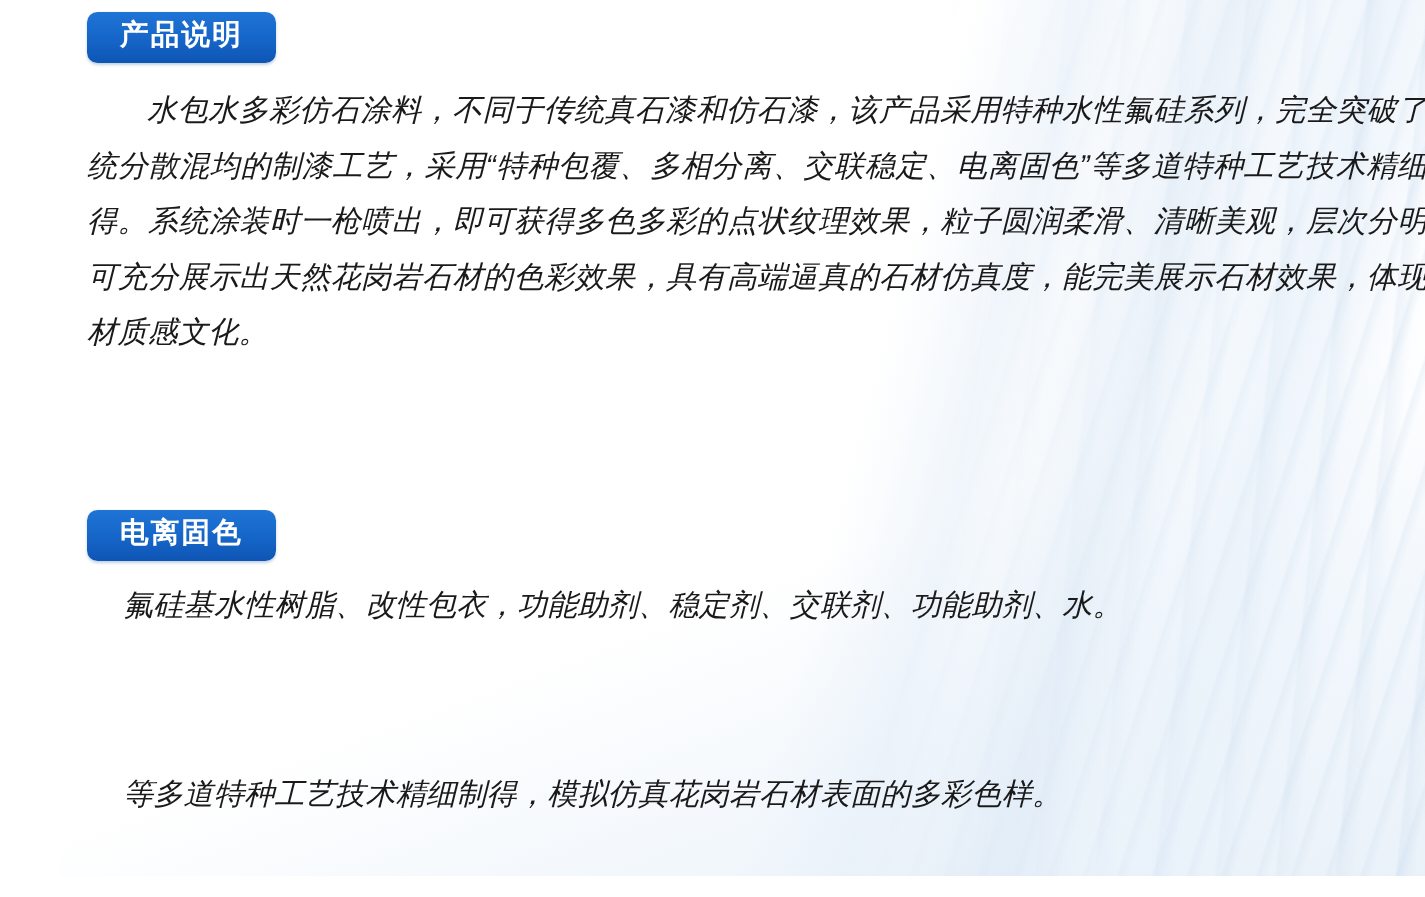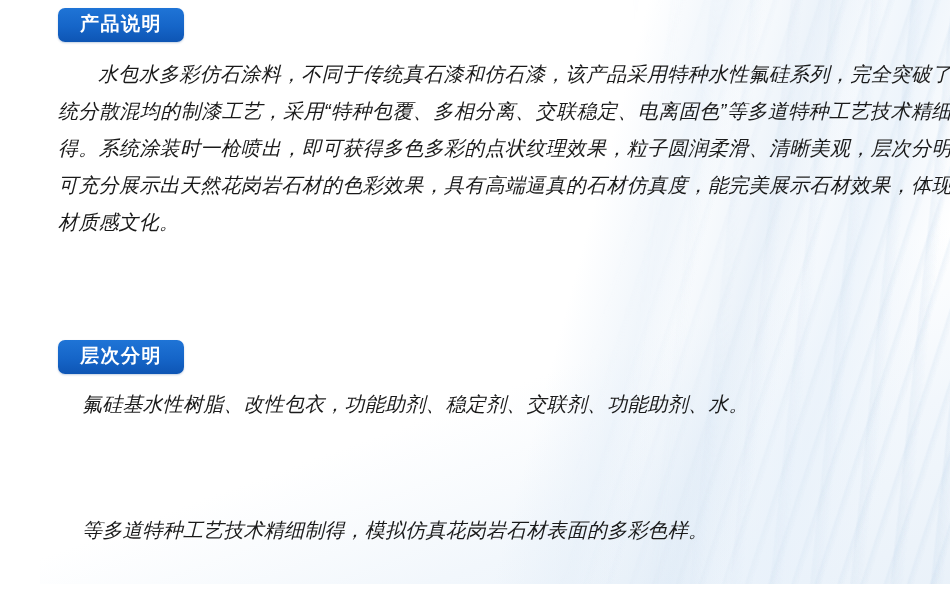--- a/index.html
+++ b/index.html
@@ -103,21 +103,21 @@
   <div class="streaks2"></div>
 
   <div class="content">
 
     <div class="section" id="sec-product">
       <div class="tag">产品说明</div>
       <p class="body-text indent">水包水多彩仿石涂料，不同于传统真石漆和仿石漆，该产品采用特种水性氟硅系列，完全突破了传统分散混均的制漆工艺，采用“特种包覆、多相分离、交联稳定、电离固色”等多道特种工艺技术精细制得。系统涂装时一枪喷出，即可获得多色多彩的点状纹理效果，粒子圆润柔滑、清晰美观，层次分明，可充分展示出天然花岗岩石材的色彩效果，具有高端逼真的石材仿真度，能完美展示石材效果，体现石材质感文化。</p>
     </div>
 
     <div class="section" id="sec-composition">
-      <div class="tag">层次分明</div>
+      <div class="tag">电离固色</div>
       <p class="body-text sub">氟硅基水性树脂、改性包衣，功能助剂、稳定剂、交联剂、功能助剂、水。</p>
     </div>
 
     <div class="section" id="sec-scope">
       <p class="body-text sub">等多道特种工艺技术精细制得，模拟仿真花岗岩石材表面的多彩色样。</p>
     </div>
 
   </div>
 </div>
 

